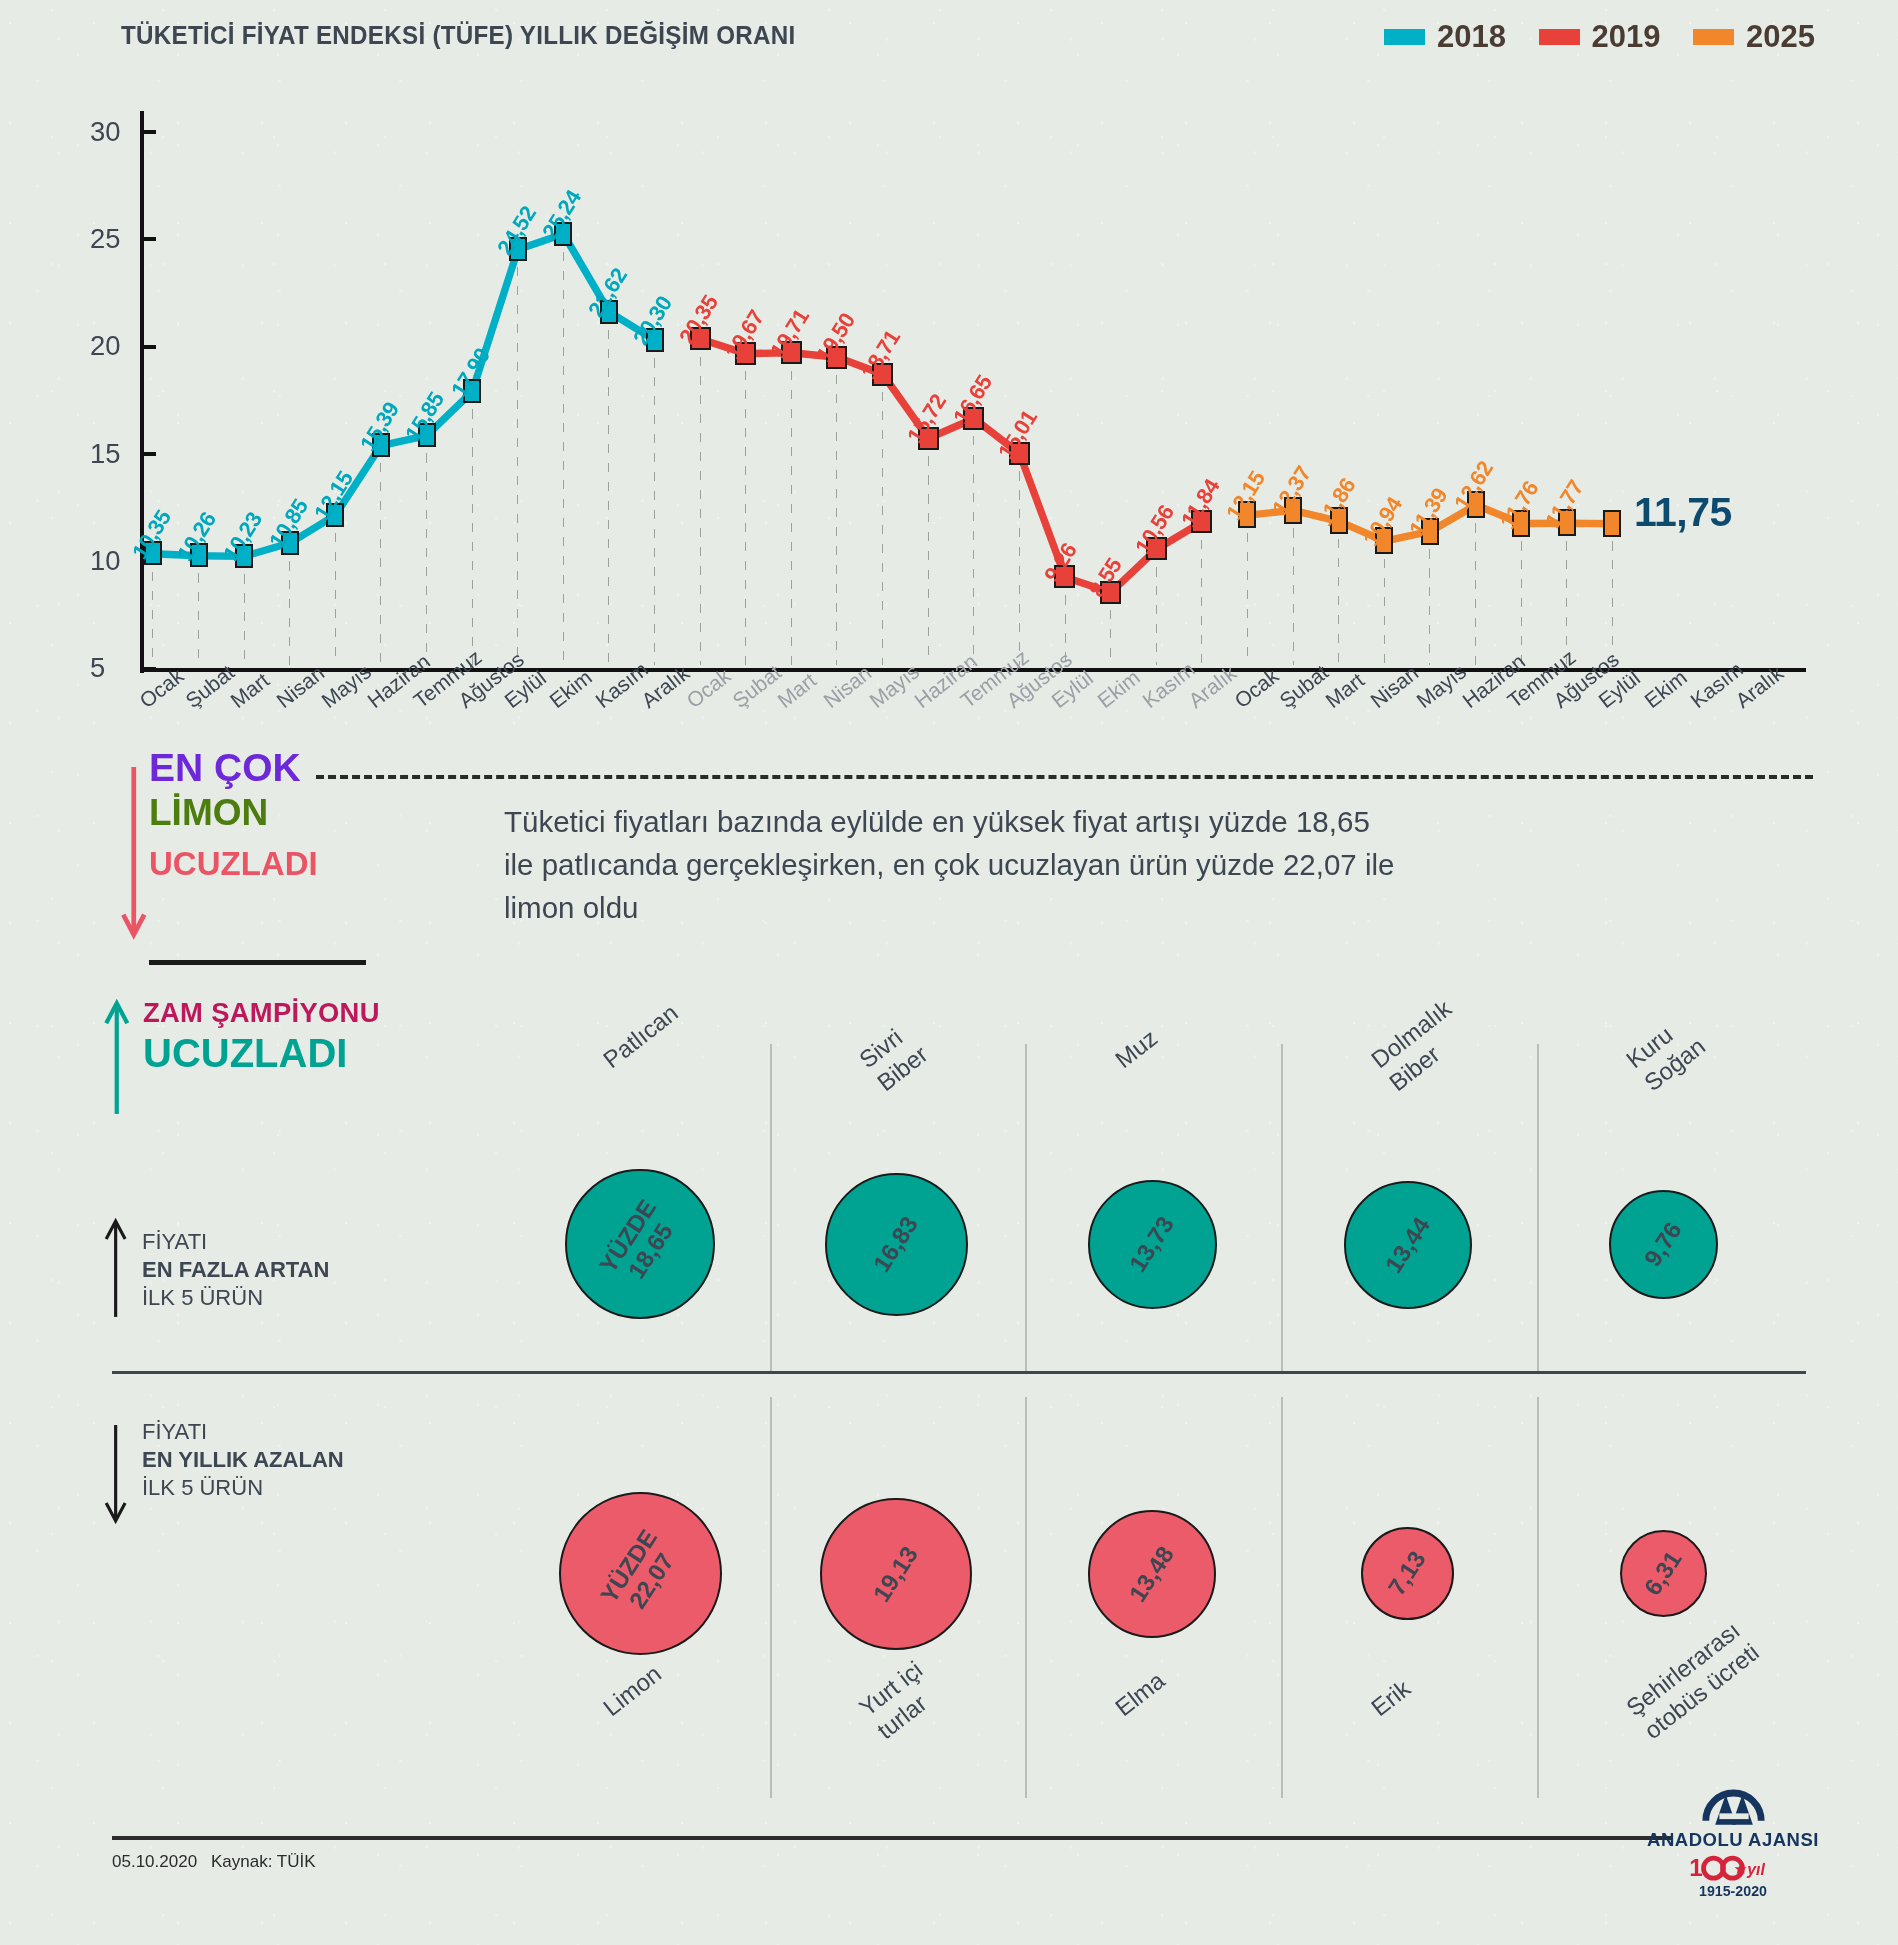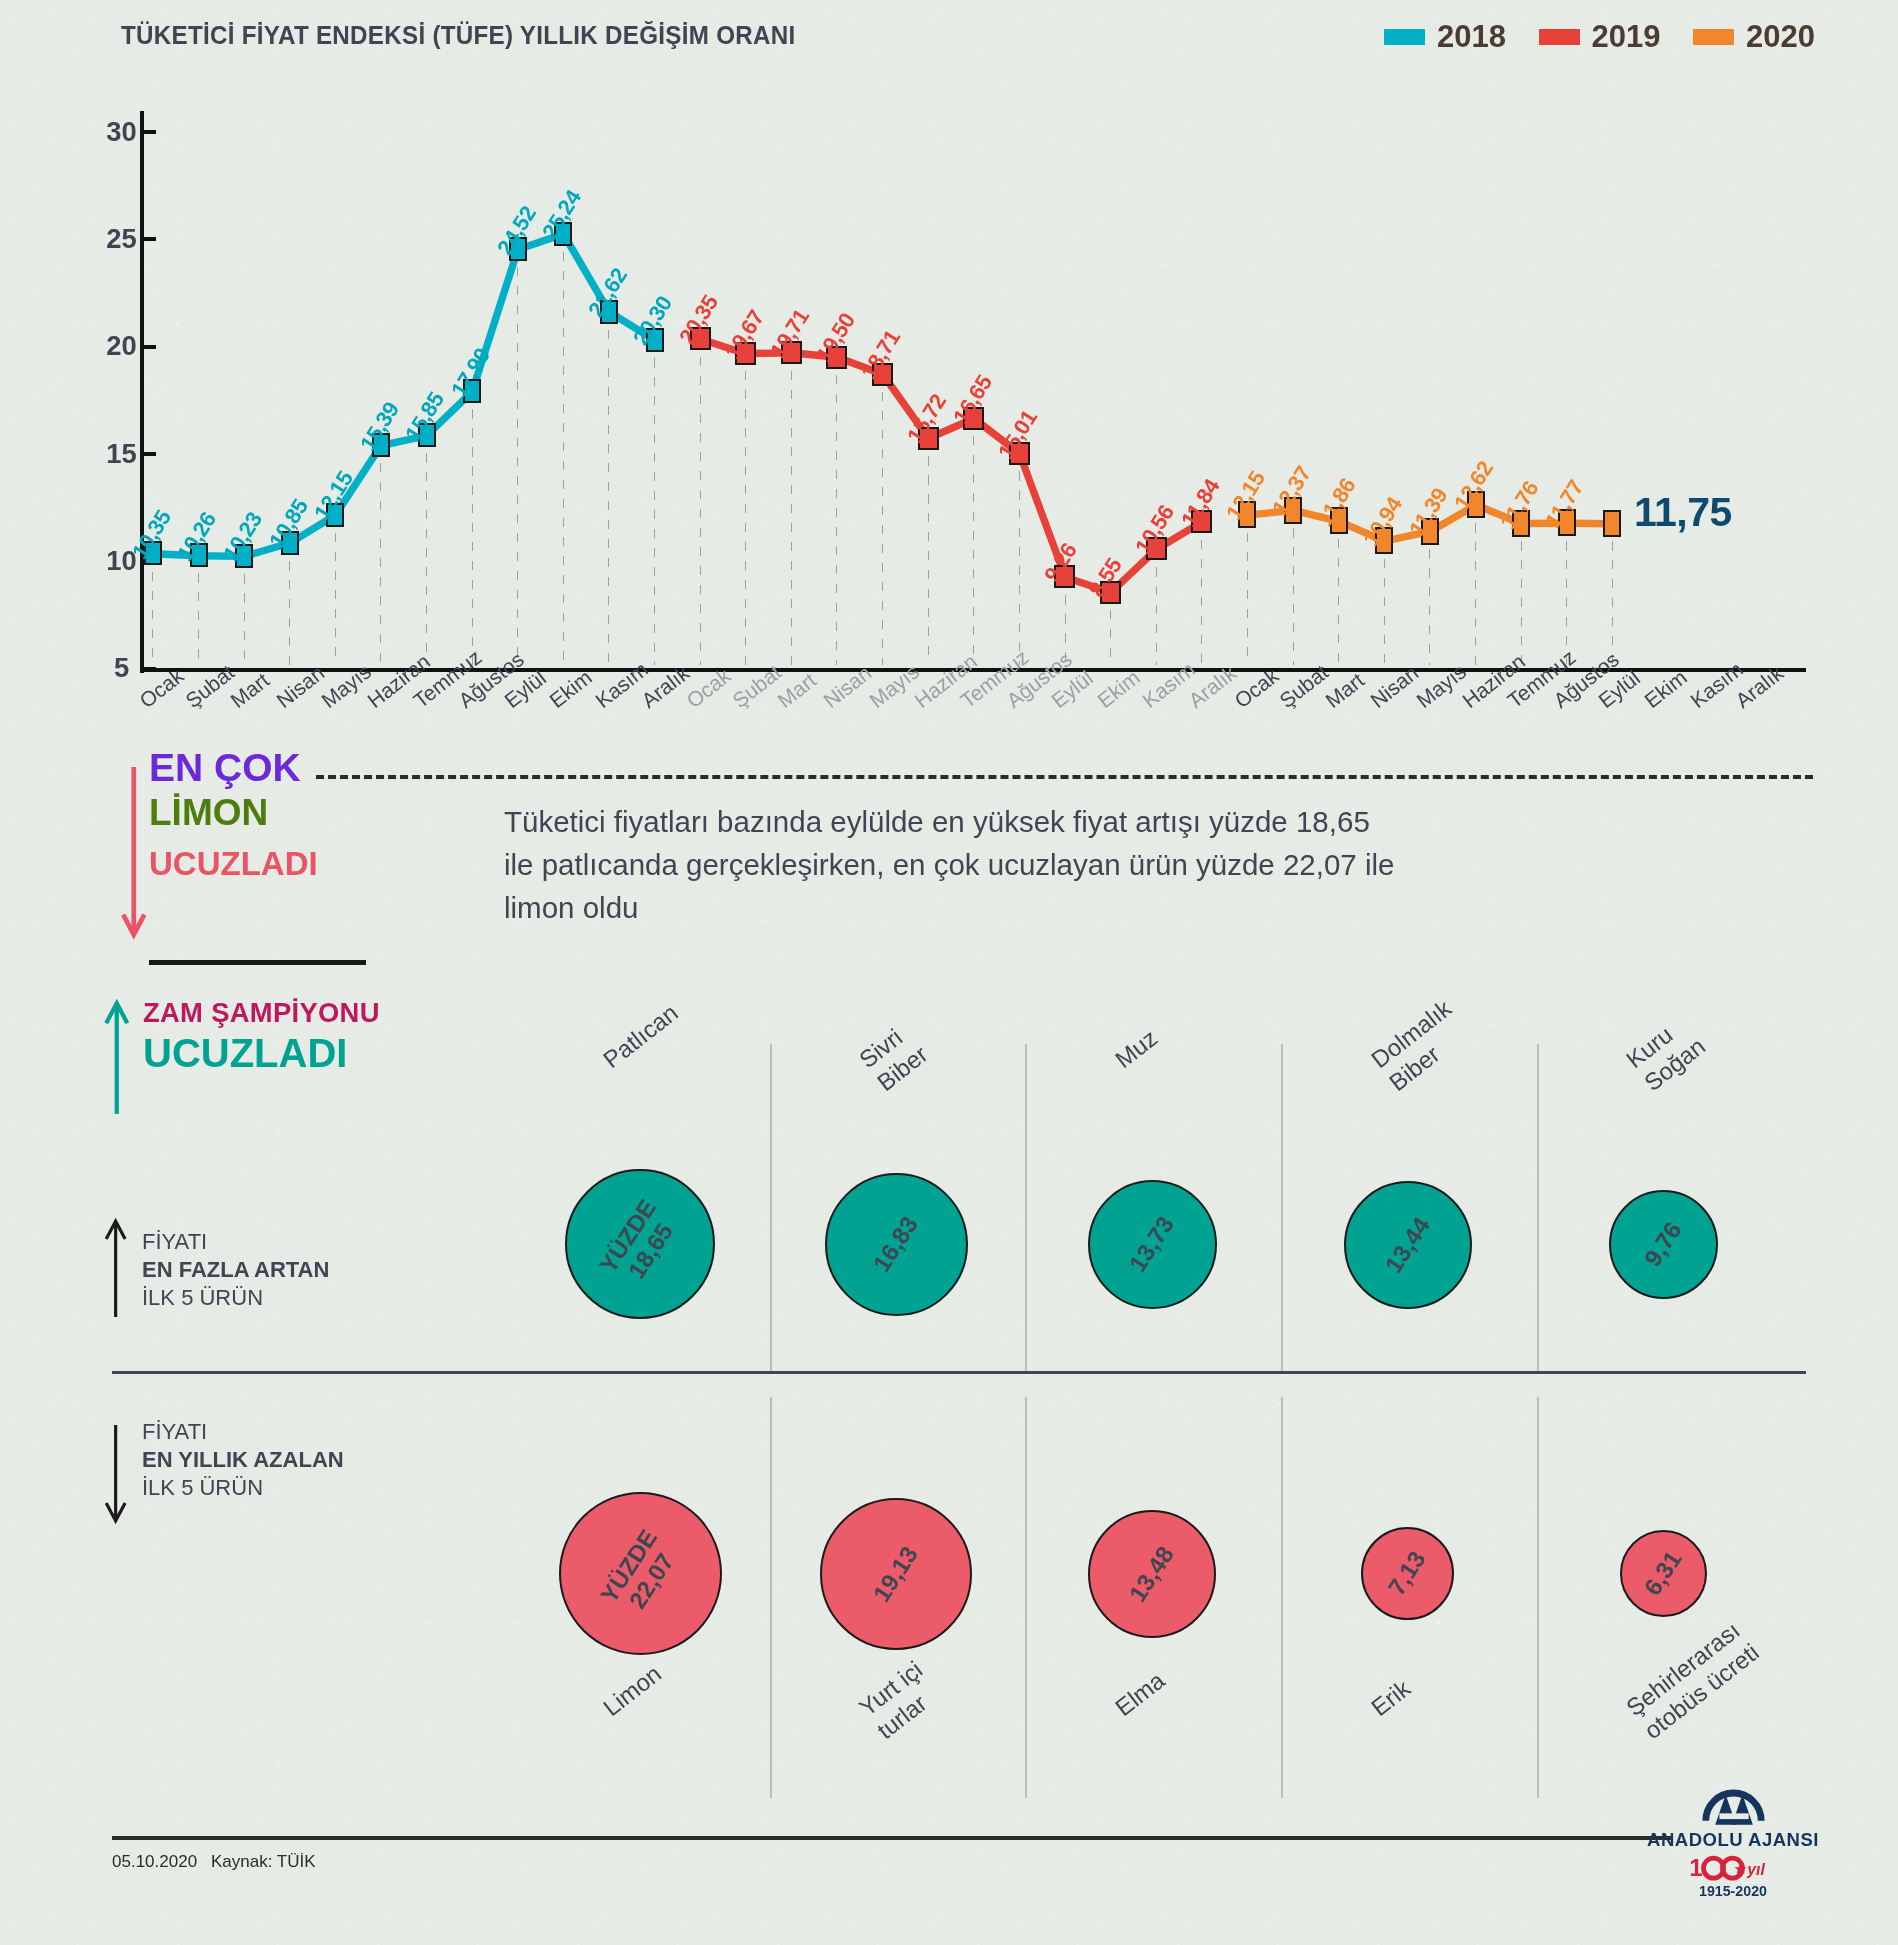--- a/index.html
+++ b/index.html
@@ -34,21 +34,21 @@
   .legend{position:absolute;right:84px;top:21px;display:flex;gap:33px;}
   .lg{display:flex;align-items:center;gap:11.6px;}
   .lg .sw{width:41px;height:16px;display:block;}
   .lg .lb{font-size:31px;font-weight:700;color:#4a3b33;line-height:1;}
 
   
   .chart{position:absolute;left:0;top:79px;width:1899px;height:559px;}
   .axis-v{position:absolute;left:140px;top:32px;width:3.7px;height:562px;background:#111;}
   .axis-h{position:absolute;left:140px;top:589px;width:1666px;height:3.7px;background:#111;}
   .ytick{position:absolute;width:16px;height:3.7px;background:#111;left:140px;}
-  .ylabel{position:absolute;right:1746px;font-size:27.4px;color:#3d4651;font-weight:700;text-align:center;width:63px;transform:translateY(-50%);}
+  .ylabel{position:absolute;right:1746px;font-size:27.4px;color:#3d4651;font-weight:400;text-align:left;width:63px;transform:translateY(-50%);}
   .vgrid{position:absolute;width:1.1px;background:#9aa29a;}
 
   svg.lines{position:absolute;left:0;top:0;width:1899px;height:633px;overflow:visible;}
 
   .mk{position:absolute;border:2.1px solid #1a1a1a;box-sizing:border-box;}
   .mk.c18{width:18px;height:24px;background:#00b0c7;}
   .mk.c19{width:21px;height:23px;background:#e8413a;}
   .mk.c20{width:18px;height:27.4px;background:#f1862a;}
 
   .dlab{
@@ -130,21 +130,21 @@
   <div class="lg">
     <span class="sw" style="background:#00b0c7"></span>
     <span class="lb">2018</span>
   </div>
   <div class="lg">
     <span class="sw" style="background:#e8413a"></span>
     <span class="lb">2019</span>
   </div>
   <div class="lg">
     <span class="sw" style="background:#f1862a"></span>
-    <span class="lb">2020</span>
+    <span class="lb">2025</span>
   </div>
 </div>
 
 <div class="chart">
   <div class="axis-v"></div>
   <div class="axis-h"></div>
   <div id="yaxis-ticks">
       <div class="ytick" style="top: 588px;"></div>
       <div class="ylabel" style="top: 589px;">5</div>
       <div class="ytick" style="top: 481px;"></div>

